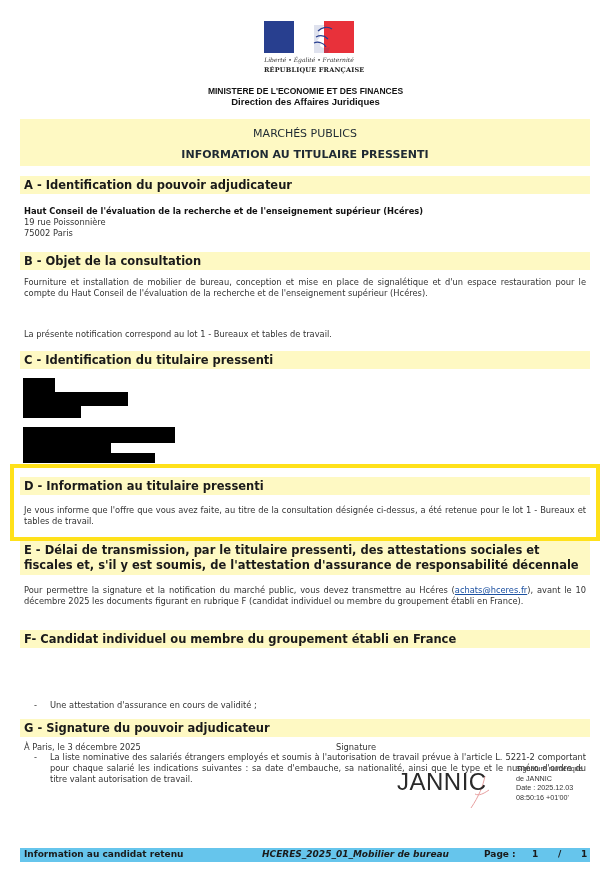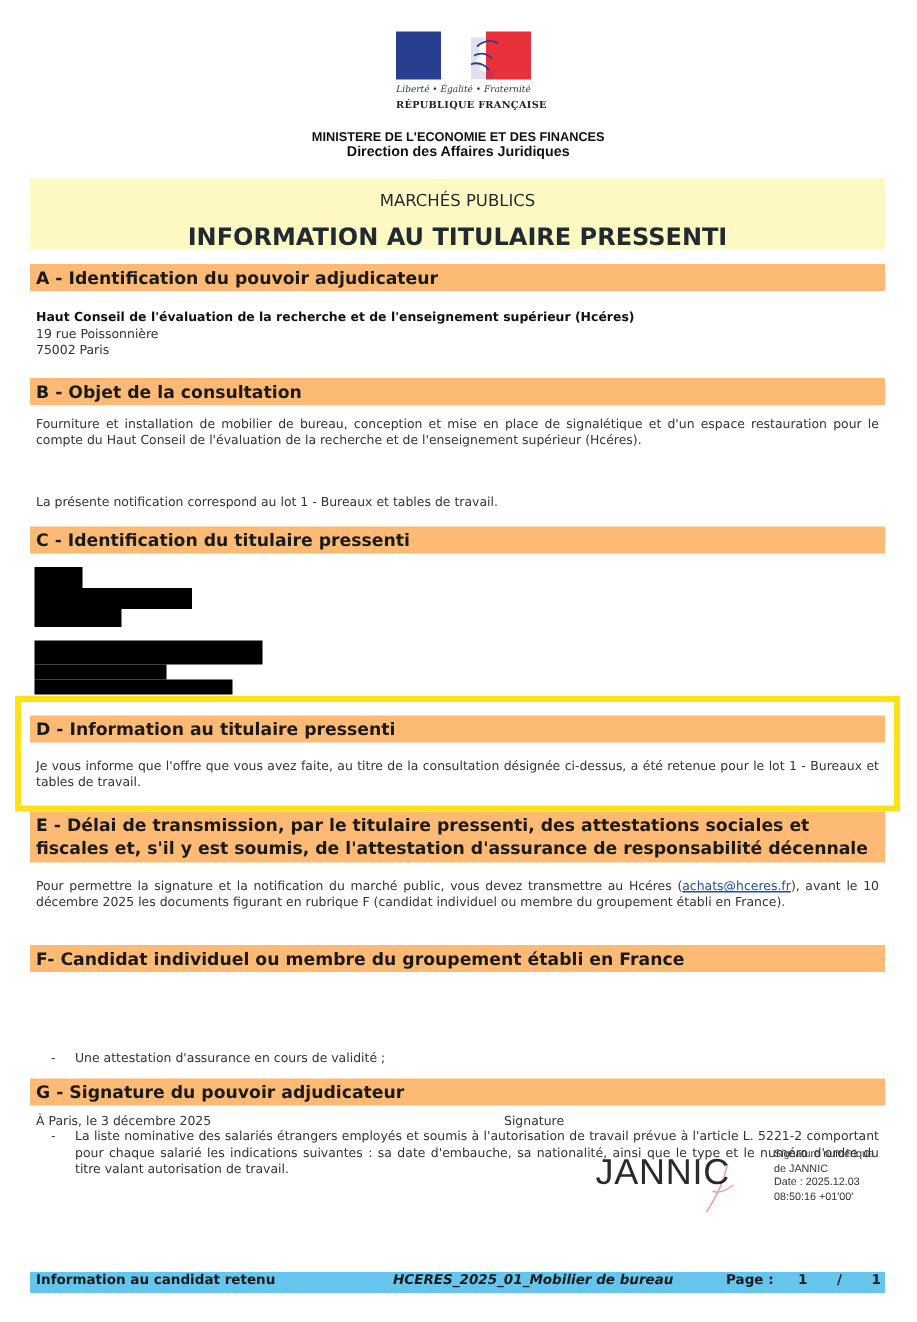--- a/index.html
+++ b/index.html
@@ -14,23 +14,23 @@
     .flag .profile { position: absolute; left: 18px; top: 2px; width: 34px; height: 30px; }
     .motto { position: absolute; left: 0; top: 35px; width: 90px; text-align: center; font-family: "DejaVu Serif", serif; font-style: italic; font-size: 6px; color: #333; white-space: nowrap; }
     .republic { position: absolute; left: 0; top: 45px; width: 90px; text-align: center; font-family: "DejaVu Serif", serif; font-size: 6.5px; font-weight: bold; color: #222; white-space: nowrap; letter-spacing: 0.2px; }
 
     .ministry { position: absolute; left: 0; width: 611px; text-align: center; font-family: "Liberation Sans", sans-serif; font-weight: bold; color: #111; }
     .ministry.l1 { top: 86px; font-size: 8.5px; }
     .ministry.l2 { top: 96px; font-size: 9.5px; }
 
     .banner { position: absolute; left: 20px; top: 119px; width: 570px; height: 47px; background: #fef9c3; }
     .banner .t1 { position: absolute; left: 0; top: 8px; width: 100%; text-align: center; font-size: 11px; color: #1f2a33; }
-    .banner .t2 { position: absolute; left: 0; top: 29px; width: 100%; text-align: center; font-size: 16px; font-weight: bold; color: #1f2a33; }
+    .banner .t2 { position: absolute; left: 0; top: 29px; width: 100%; text-align: center; font-size: 11px; font-weight: bold; color: #1f2a33; }
 
-    .sec-head { position: absolute; left: 20px; width: 570px; background: #fdba74; font-weight: bold; color: #1a1a1a; font-size: 11.5px; padding: 2px 4px; line-height: 14px; }
+    .sec-head { position: absolute; left: 20px; width: 570px; background: #fef9c3; font-weight: bold; color: #1a1a1a; font-size: 11.5px; padding: 2px 4px; line-height: 14px; }
     .body-txt { position: absolute; left: 24px; width: 562px; font-size: 8.3px; color: #333; line-height: 11px; text-align: justify; }
     .bold { font-weight: bold; color: #111; }
 
     .redact { position: absolute; background: #000; }
 
     .highlight { position: absolute; left: 10px; top: 464px; width: 590px; height: 77px; border: 4px solid #ffe11a; }
 
     .email { color: #1a4fa0; text-decoration: underline; }
 
     .list { list-style: none; }

